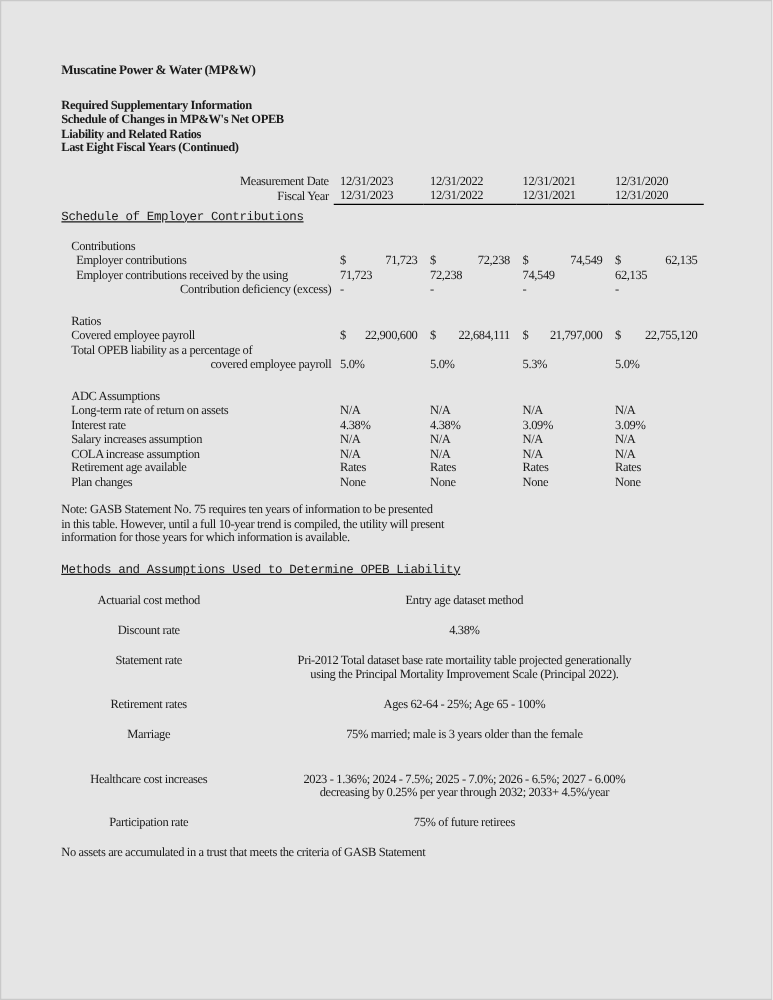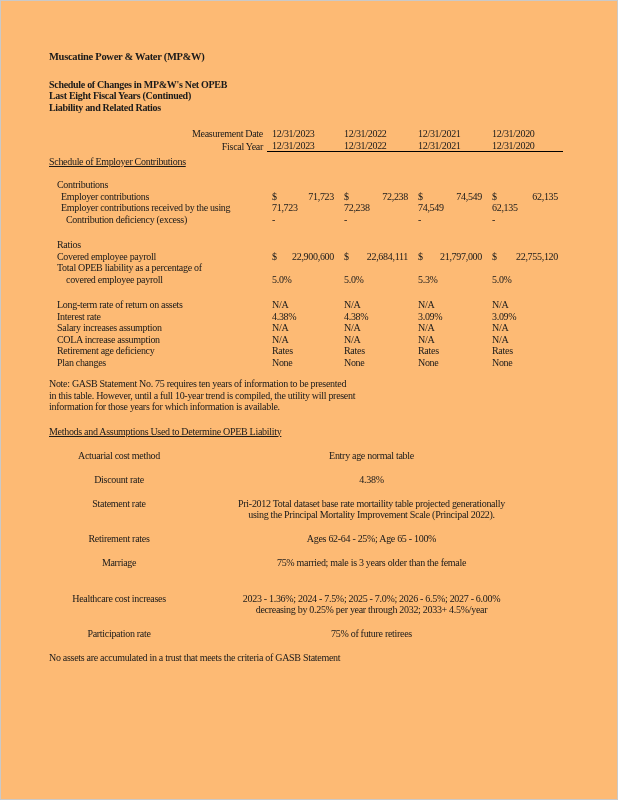--- a/index.html
+++ b/index.html
@@ -1,60 +1,61 @@
 <!DOCTYPE html>
 <html><head>
 <meta charset="utf-8">
 <style>
   html,body{margin:0;padding:0;background:#ffffff;}
   .page{
-    position:relative;width:618px;height:800px;background:#fdba74;
+    position:relative;width:618px;height:800px;background:#e5e5e5;
     box-sizing:border-box;border:1px solid #c9c9c9;overflow:hidden;
     font-family:"Liberation Serif", serif;
     color:#1a1a1a;font-size:10px;line-height:11.5px;letter-spacing:-0.3px;
   }
   .content{position:absolute;left:48px;top:50px;width:514px;}
   .company{font-weight:bold;font-size:10.5px;}
   .rsi{margin-top:16px;font-weight:bold;}
   .fintable{margin-top:15px;}
   .trow{display:grid;grid-template-columns:218px 72px 74px 74px 76px;align-items:end;min-height:11.5px;}
   .cell{overflow:hidden;white-space:nowrap;}
   .lbl{padding-right:2px;}
   .lbl-right{text-align:right;padding-right:4px;}
   .val{text-align:left;padding-right:5px;padding-left:5px;}
   .money{display:flex;justify-content:space-between;padding-right:5px;padding-left:5px;}
   .rule{border-bottom:1px solid #000;}
   .rulegap{margin-bottom:0;}
   .titlerow{margin-top:4px;}
-  .u{text-decoration:underline;}
+  .u{text-decoration:underline;font-family:Liberation Mono, monospace;}
   .sp{height:11.5px;}
   .sp-lg{height:14px;}
   .ind1{padding-left:8px;}
   .ind2{padding-left:12px;}
-  .ind3{padding-left:17px;}
+  .ind3{padding-left:17px;text-align:right;}
   .note{margin-top:10px;}
   .methods{margin-top:13px;}
   .methods-body{padding-left:9px;text-align:center;}
   .mrow{display:grid;grid-template-columns:122px 383px;margin-top:12.5px;}
   .mrow.gap-extra{margin-top:24px;}
   .footer-note{margin-top:12px;}
   .pageno{position:absolute;left:0;right:0;top:768px;text-align:center;font-size:7px;color:#555;letter-spacing:0;}
 </style>
 </head>
 <body>
 
 <div class="page">
   <div class="content">
 
     <div class="company">Muscatine  Power  &amp; Water  (MP&amp;W)</div>
 
     <div class="rsi">
+      <div>Required  Supplementary  Information</div>
       <div>Schedule  of Changes in  MP&amp;W's Net  OPEB</div>
+      <div>Liability and  Related  Ratios</div>
       <div>Last Eight  Fiscal Years (Continued)</div>
-      <div>Liability and  Related  Ratios</div>
     </div>
 
     <div class="fintable">
 
       <div class="trow">
         <div class="cell lbl-right">Measurement  Date</div>
         <div class="cell val">12/31/2023</div>
         <div class="cell val">12/31/2022</div>
         <div class="cell val">12/31/2021</div>
         <div class="cell val">12/31/2020</div>
@@ -147,20 +148,23 @@
       <div class="trow">
         <div class="cell lbl ind3">covered employee payroll</div>
         <div class="cell val">5.0%</div>
         <div class="cell val">5.0%</div>
         <div class="cell val">5.3%</div>
         <div class="cell val">5.0%</div>
       </div>
 
       <div class="sp-lg"></div>
 
+      <div class="trow">
+        <div class="cell lbl ind1">ADC Assumptions</div>
+      </div>
 
       <div class="trow">
         <div class="cell lbl ind1">Long-term rate of return on assets</div>
         <div class="cell val">N/A</div>
         <div class="cell val">N/A</div>
         <div class="cell val">N/A</div>
         <div class="cell val">N/A</div>
       </div>
 
       <div class="trow">
@@ -181,21 +185,21 @@
 
       <div class="trow">
         <div class="cell lbl ind1">COLA increase assumption</div>
         <div class="cell val">N/A</div>
         <div class="cell val">N/A</div>
         <div class="cell val">N/A</div>
         <div class="cell val">N/A</div>
       </div>
 
       <div class="trow">
-        <div class="cell lbl ind1">Retirement age deficiency</div>
+        <div class="cell lbl ind1">Retirement age available</div>
         <div class="cell val">Rates</div>
         <div class="cell val">Rates</div>
         <div class="cell val">Rates</div>
         <div class="cell val">Rates</div>
       </div>
 
       <div class="trow">
         <div class="cell lbl ind1">Plan changes</div>
         <div class="cell val">None</div>
         <div class="cell val">None</div>
@@ -212,21 +216,21 @@
     </div>
 
     <div class="methods">
       <div><span class="u">Methods and Assumptions Used to Determine OPEB Liability</span></div>
 
       <div class="methods-body">
 
         <div class="mrow">
           <div>Actuarial cost method</div>
           <div>
-            <div>Entry age normal  table</div>
+            <div>Entry age dataset  method</div>
           </div>
         </div>
 
         <div class="mrow">
           <div>Discount rate</div>
           <div>
             <div>4.38%</div>
           </div>
         </div>
 

